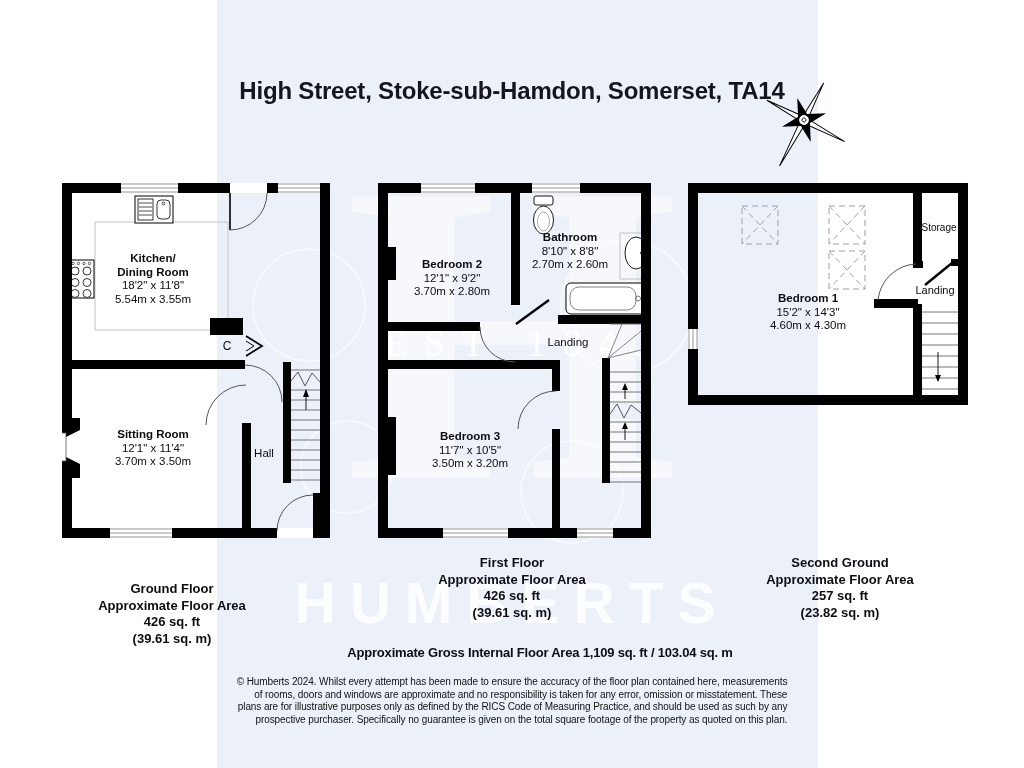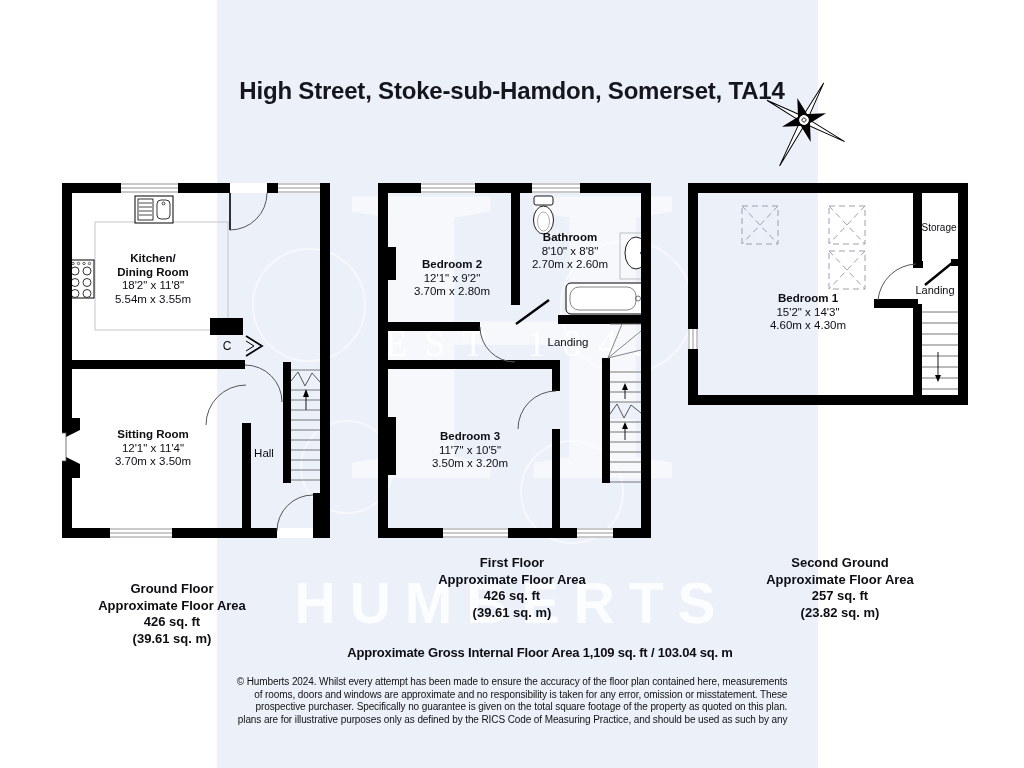--- a/index.html
+++ b/index.html
@@ -344,17 +344,17 @@
     <div>Second Ground</div>
     <div>Approximate Floor Area</div>
     <div>257 sq. ft</div>
     <div>(23.82 sq. m)</div>
   </div>
 
   <div class="gross">Approximate Gross Internal Floor Area 1,109 sq. ft / 103.04 sq. m</div>
   <div class="disclaimer">
     <div>© Humberts 2024. Whilst every attempt has been made to ensure the accuracy of the floor plan contained here, measurements</div>
     <div>of rooms, doors and windows are approximate and no responsibility is taken for any error, omission or misstatement. These</div>
+    <div>plans are for illustrative purposes only as defined by the RICS Code of Measuring Practice, and should be used as such by any</div>
     <div>prospective purchaser. Specifically no guarantee is given on the total square footage of the property as quoted on this plan.</div>
-    <div>plans are for illustrative purposes only as defined by the RICS Code of Measuring Practice, and should be used as such by any</div>
   </div>
 
 </div>
 
 </body></html>

